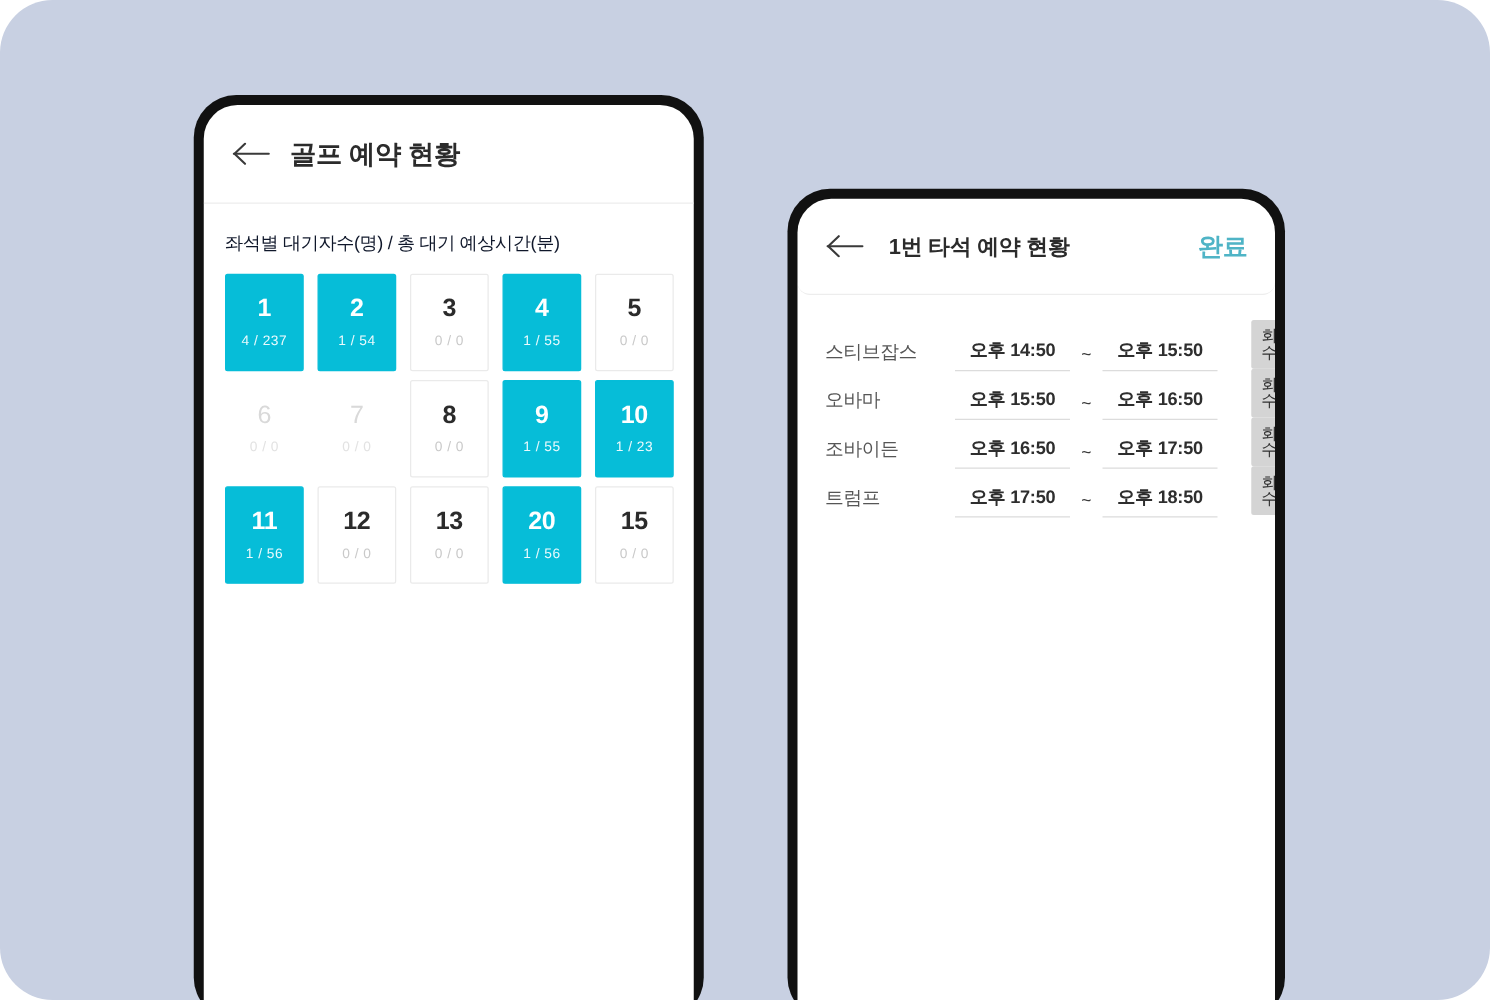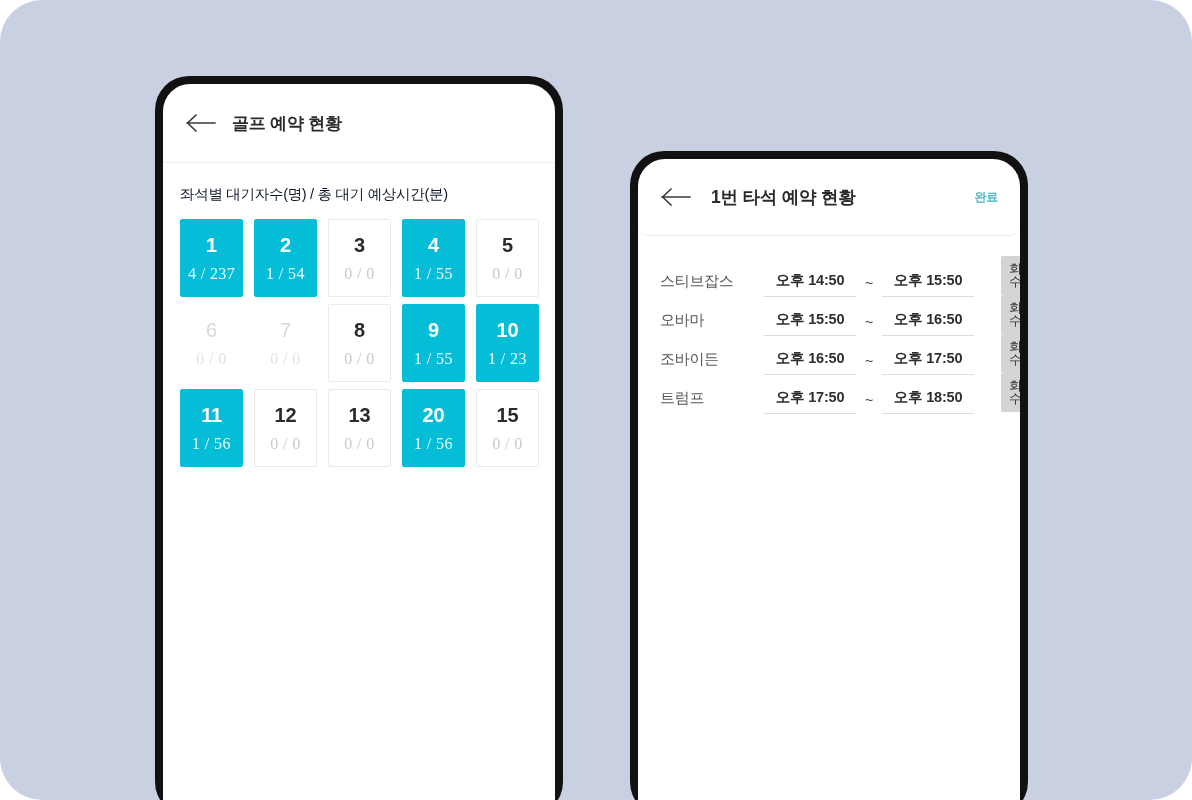--- a/index.html
+++ b/index.html
@@ -60,32 +60,32 @@
     height: 46px;
     margin-left: 15px;
     display: flex;
     align-items: center;
     justify-content: center;
     cursor: pointer;
   }
   .back-btn svg { display: block; }
 
   .appbar-title {
-    font-size: 17px;
+    font-size: 21px;
     font-weight: bold;
     color: #2b2b2b;
     margin-left: 8px;
     letter-spacing: -0.2px;
   }
   .appbar-title.right-title { font-size: 17.5px; margin-left: 12px; }
 
   .appbar-action {
     margin-left: auto;
     margin-right: 22px;
-    font-size: 12px;
+    font-size: 20px;
     font-weight: bold;
     color: #4fb4c6;
     cursor: pointer;
     letter-spacing: -0.2px;
   }
 
   
   .content-left { padding: 0 17px; }
 
   .legend {
@@ -117,25 +117,24 @@
   }
   .seat .seat-num {
     font-size: 20px;
     font-weight: bold;
     color: #2b2b2b;
     line-height: 1;
     margin-bottom: 11px;
     letter-spacing: -0.2px;
   }
   .seat .seat-stat {
-    font-size: 16px;
+    font-size: 11px;
     color: #c9c9c9;
     line-height: 1;
     letter-spacing: 0.4px;
-    font-family: Liberation Serif, serif;
   }
 
   .seat.active {
     background: #06bdd8;
     border-color: #06bdd8;
   }
   .seat.active .seat-num { color: #ffffff; font-weight: bold; }
   .seat.active .seat-stat { color: #eafafd; }
 
   .seat.disabled {

